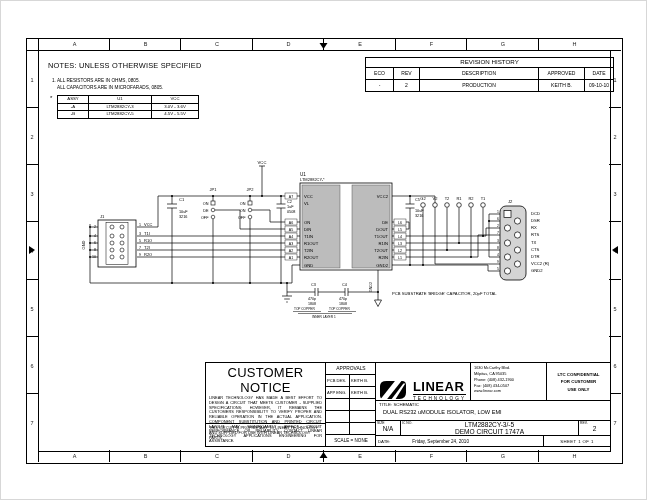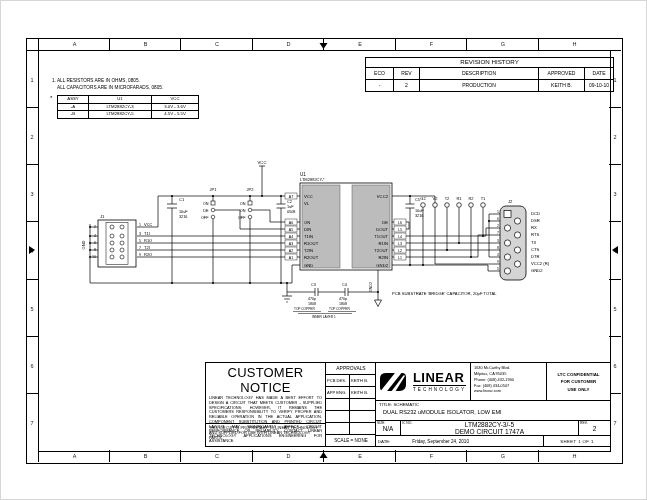--- a/index.html
+++ b/index.html
@@ -38,21 +38,21 @@
   .cn-body{font-size:3.9px;line-height:1.22;text-align:justify;}
   .cn-prop{left:0;top:61px;width:120px;height:22px;border-right:1px solid #000;padding:2px 3px;font-size:3.9px;line-height:1.25;}
   .ap{left:120px;top:0;width:50px;height:83px;border-right:1px solid #000;}
   .ap-row{position:absolute;left:0;width:50px;border-bottom:1px solid #000;display:flex;}
   .ap-title{height:11px;font-size:4.9px;align-items:center;justify-content:center;}
   .ap-label{width:24px;border-right:1px solid #000;font-size:4.1px;display:flex;align-items:center;padding-left:1px;box-sizing:border-box;}
   .ap-val{flex:1;font-size:4.1px;display:flex;align-items:center;padding-left:1px;}
   .ap-scale{height:12px;font-size:4.6px;align-items:center;justify-content:center;border-bottom:none;}
   .rt{left:170px;top:0;width:234px;height:83px;}
   .logo-row{left:0;top:0;width:234px;height:38px;border-bottom:1px solid #000;}
-  .logo-cell{left:0;top:0;width:95px;height:38px;border-right:1px solid #000;display:flex;align-items:center;justify-content:center;gap:7px;}
+  .logo-cell{left:0;top:0;width:95px;height:38px;border-right:1px solid #000;display:flex;align-items:flex-end;justify-content:center;gap:7px;}
   .logo-text .l1{font-size:13px;font-weight:bold;letter-spacing:.5px;line-height:12px;}
   .logo-text .l2{font-size:4.6px;letter-spacing:2.1px;border-top:1px solid #000;margin-top:1px;padding-top:1px;}
   .addr-cell{left:95px;top:0;width:76px;height:38px;border-right:1px solid #000;padding:2px 0 0 3px;font-size:3.9px;line-height:1.5;}
   .conf-cell{left:171px;top:0;width:63px;height:38px;display:flex;flex-direction:column;align-items:center;justify-content:center;font-size:4.4px;font-weight:bold;line-height:1.6;}
   .title-row{left:0;top:38px;width:234px;height:20px;border-bottom:1px solid #000;padding:1px 0 0 3px;box-sizing:border-box;}
   .title-label{font-size:4.4px;}
   .title-main{font-size:5.6px;margin:2px 0 0 4px;}
   .size-row{left:0;top:58px;width:234px;height:15px;border-bottom:1px solid #000;}
   .size-cell{left:0;top:0;width:25px;height:15px;border-right:1px solid #000;}
   .ic-cell{left:25px;top:0;width:178px;height:15px;border-right:1px solid #000;}
@@ -164,20 +164,21 @@
   <div class="zcell vr" style="top:279px;height:57px;">
       <span>5</span>
     </div>
   <div class="zcell vr" style="top:336px;height:57px;">
       <span>6</span>
     </div>
   <div class="zcell vr" style="top:393px;height:57px;">
       <span>7</span>
     </div>
 
+  <div class="abs notes-title">NOTES:  UNLESS OTHERWISE SPECIFIED</div>
   <div class="abs note-line">1. ALL RESISTORS ARE IN OHMS, 0805.</div>
   <div class="abs note-line2">ALL CAPACITORS ARE IN MICROFARADS, 0805.</div>
   <div class="abs star">*</div>
   <div class="abs assy-wrap">
     <table class="grid">
       <tbody>
           <tr>
         <th class="assy-c0">ASSY</th>
         <th class="assy-c1">U1</th>
         <th class="assy-c2">VCC</th>

